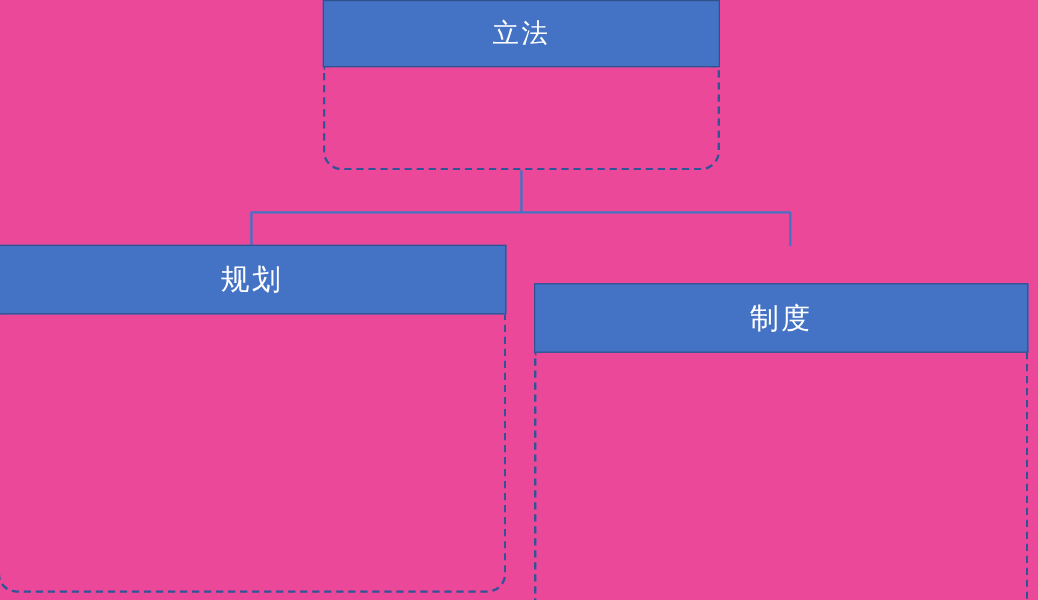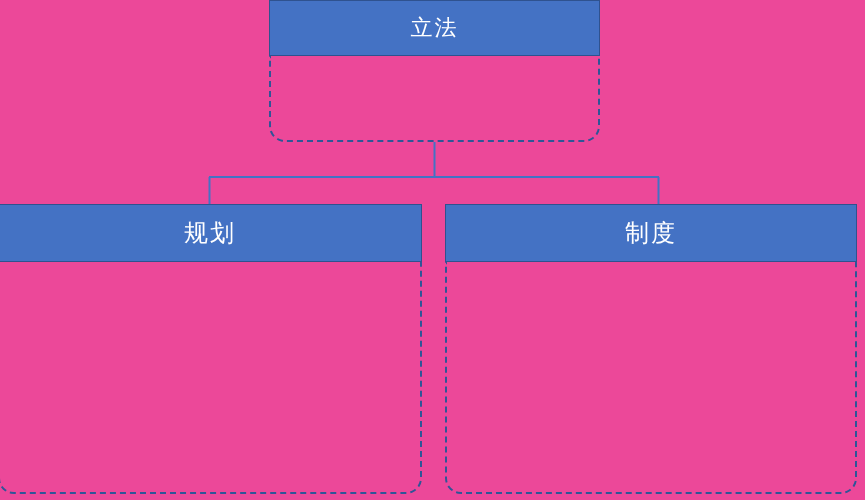--- a/index.html
+++ b/index.html
@@ -84,20 +84,21 @@
 
   
   #node-right {
     left: 445px;
     top: 204px;
     width: 412px;
   }
   #node-right .node-header {
     height: 58px;
     font-size: 24px;
+    margin-top: 32px;
   }
   #node-right .node-body {
     height: 232px;
   }
 </style>
 </head>
 <body>
 
 <div id="canvas">
 

